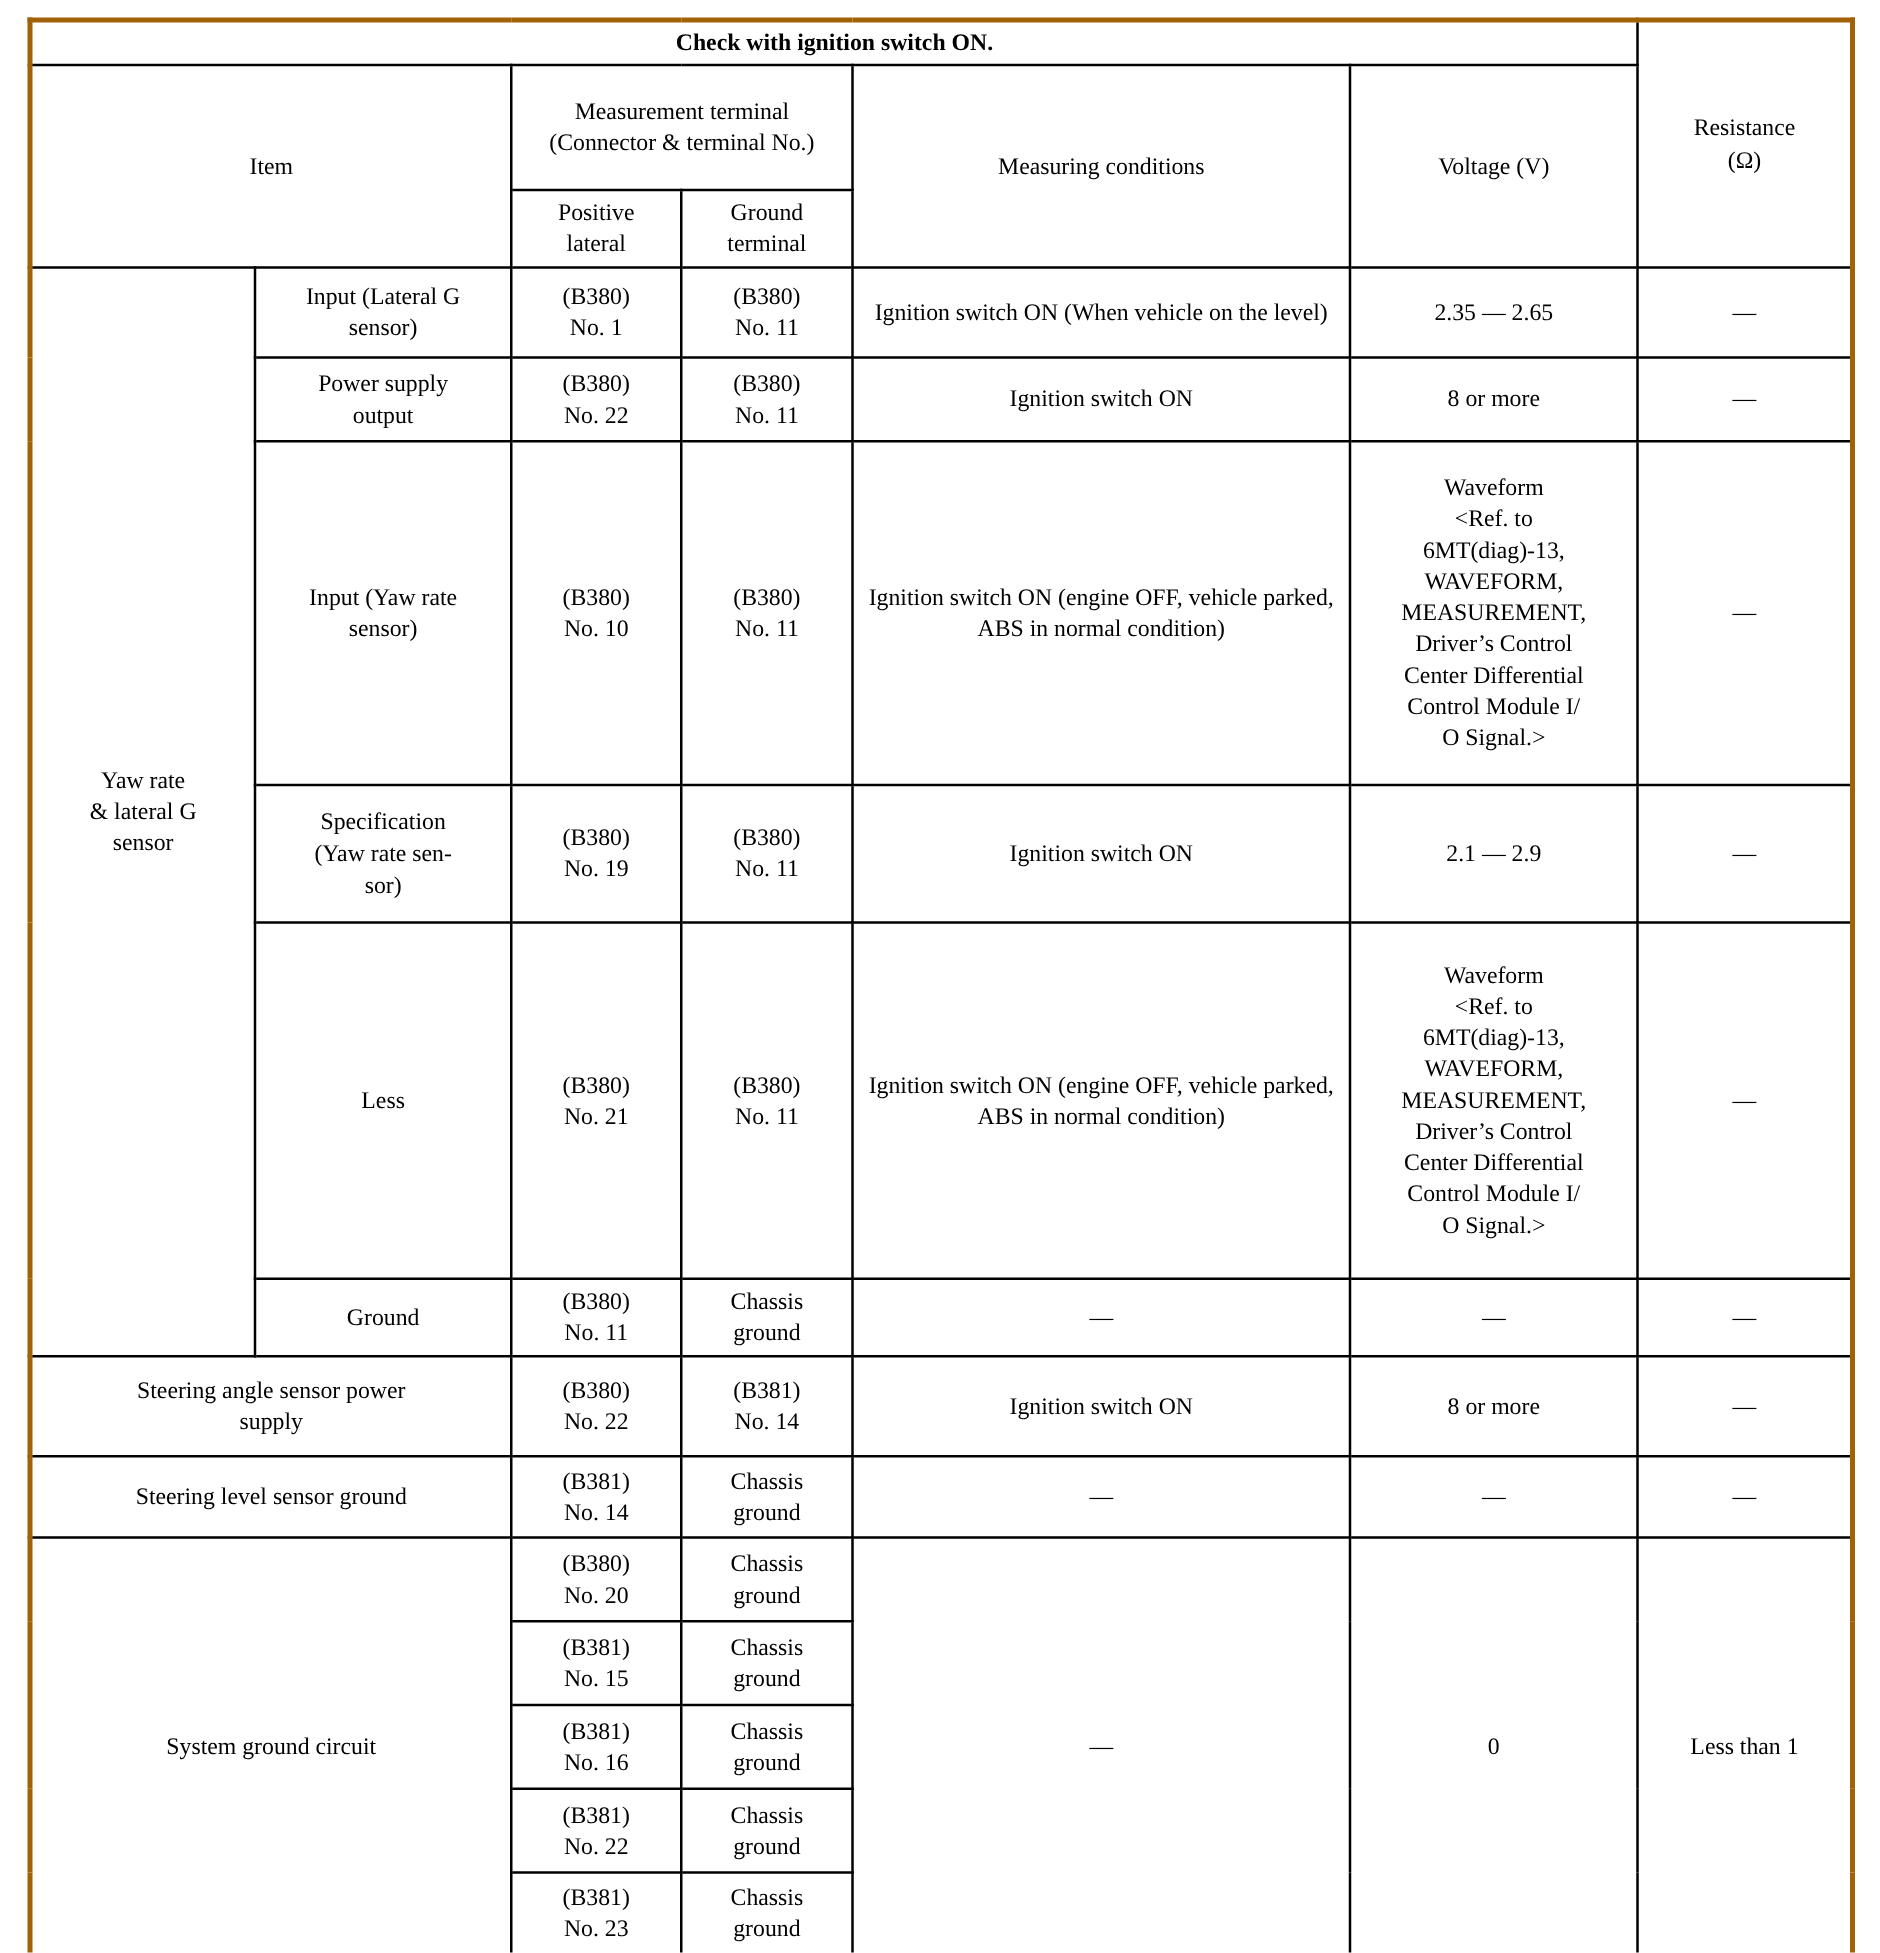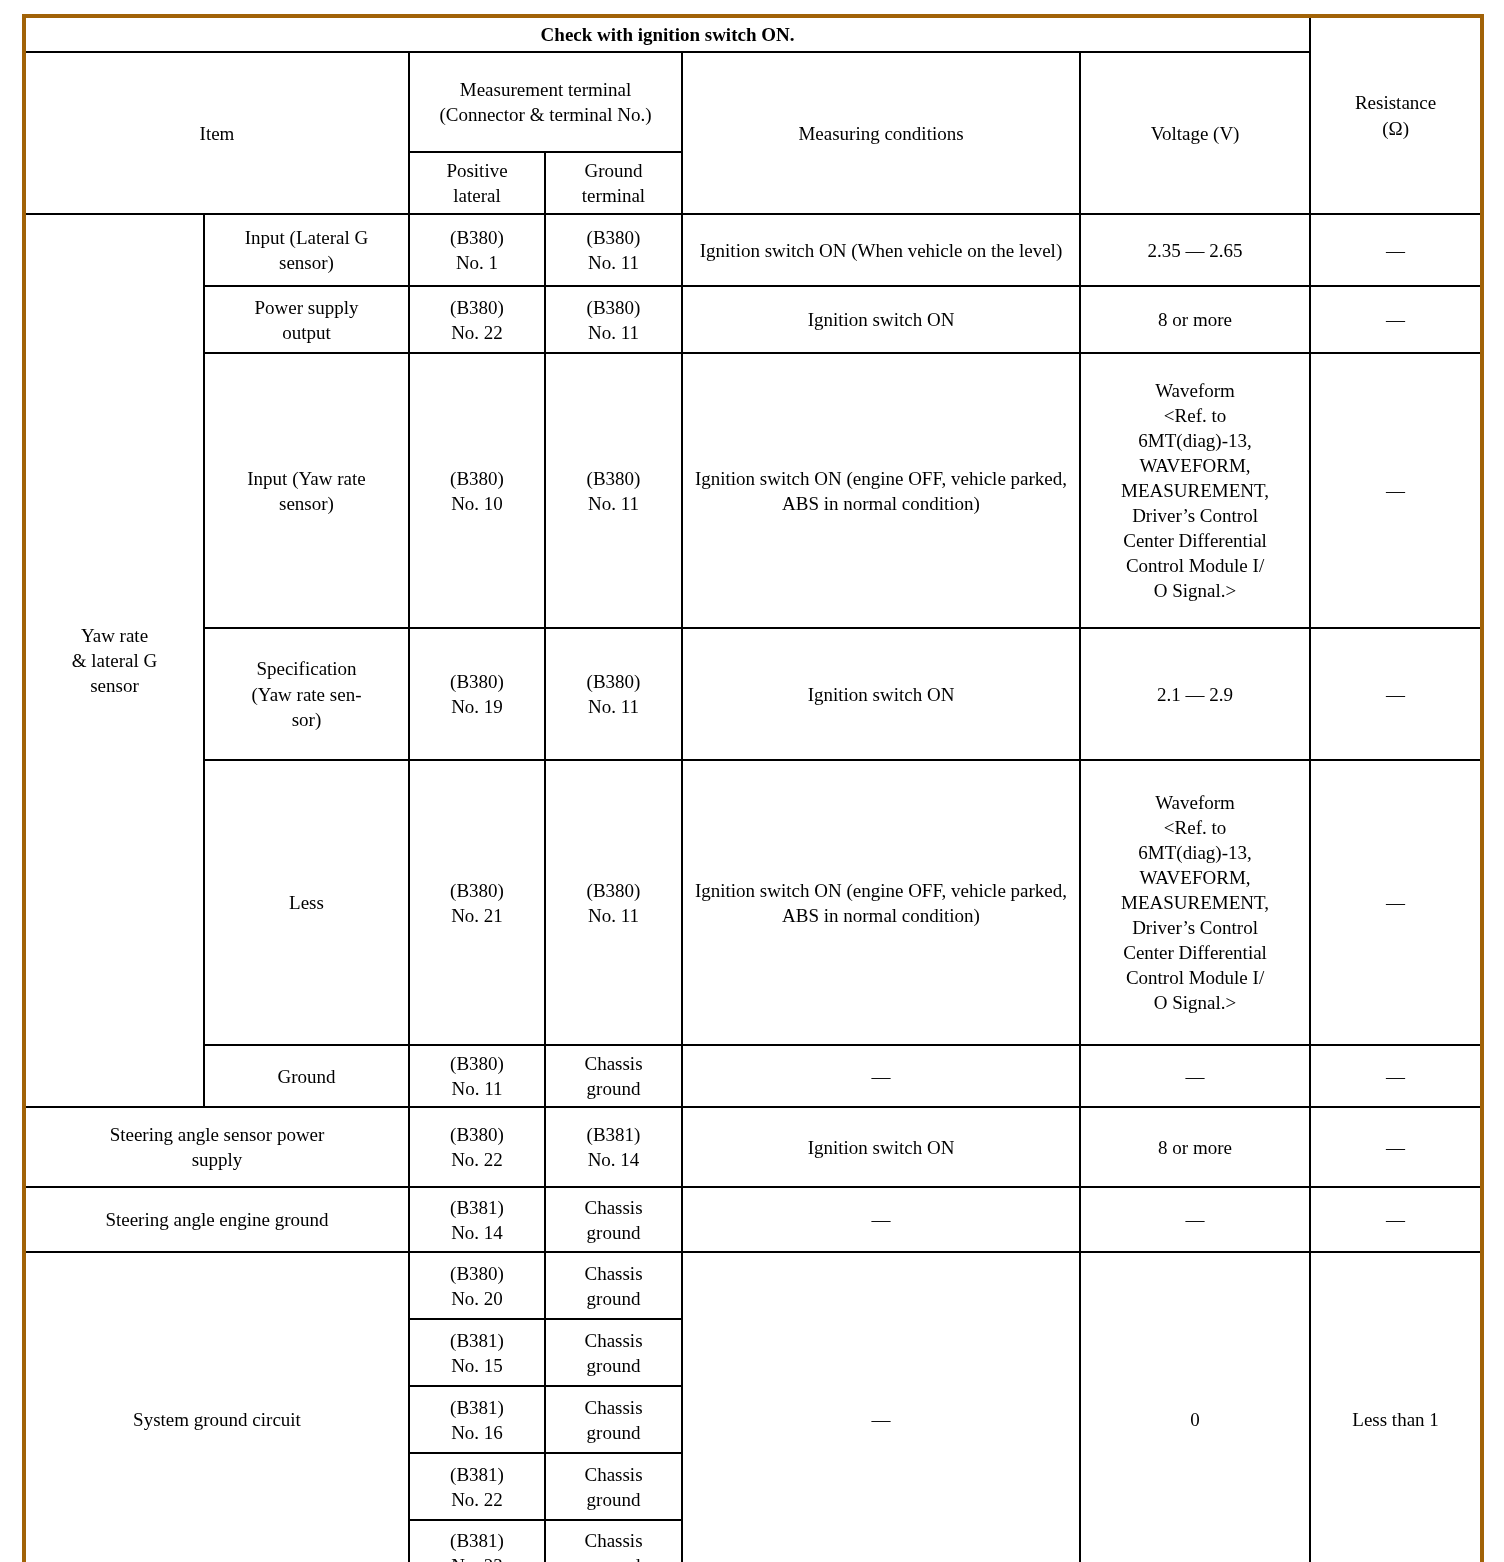--- a/index.html
+++ b/index.html
@@ -113,21 +113,21 @@
 6MT(diag)-13,
 WAVEFORM,
 MEASUREMENT,
 Driver’s Control
 Center Differential
 Control Module I/
 O Signal.&gt;</td>
       <td>—</td>
     </tr>
 
-    <tr style="height:132px">
+    <tr style="height:110px">
       <td class="left">Specification
 (Yaw rate sen-
 sor)</td>
       <td>(B380)
 No. 19</td>
       <td>(B380)
 No. 11</td>
       <td>Ignition switch ON</td>
       <td>2.1 — 2.9</td>
       <td>—</td>
@@ -169,21 +169,21 @@
       <td>(B380)
 No. 22</td>
       <td>(B381)
 No. 14</td>
       <td>Ignition switch ON</td>
       <td>8 or more</td>
       <td>—</td>
     </tr>
 
     <tr style="height:65px">
-      <td colspan="2" class="left">Steering angle engine ground</td>
+      <td colspan="2" class="left">Steering level sensor ground</td>
       <td>(B381)
 No. 14</td>
       <td>Chassis
 ground</td>
       <td>—</td>
       <td>—</td>
       <td>—</td>
     </tr>
 
     <tr style="height:67px">

